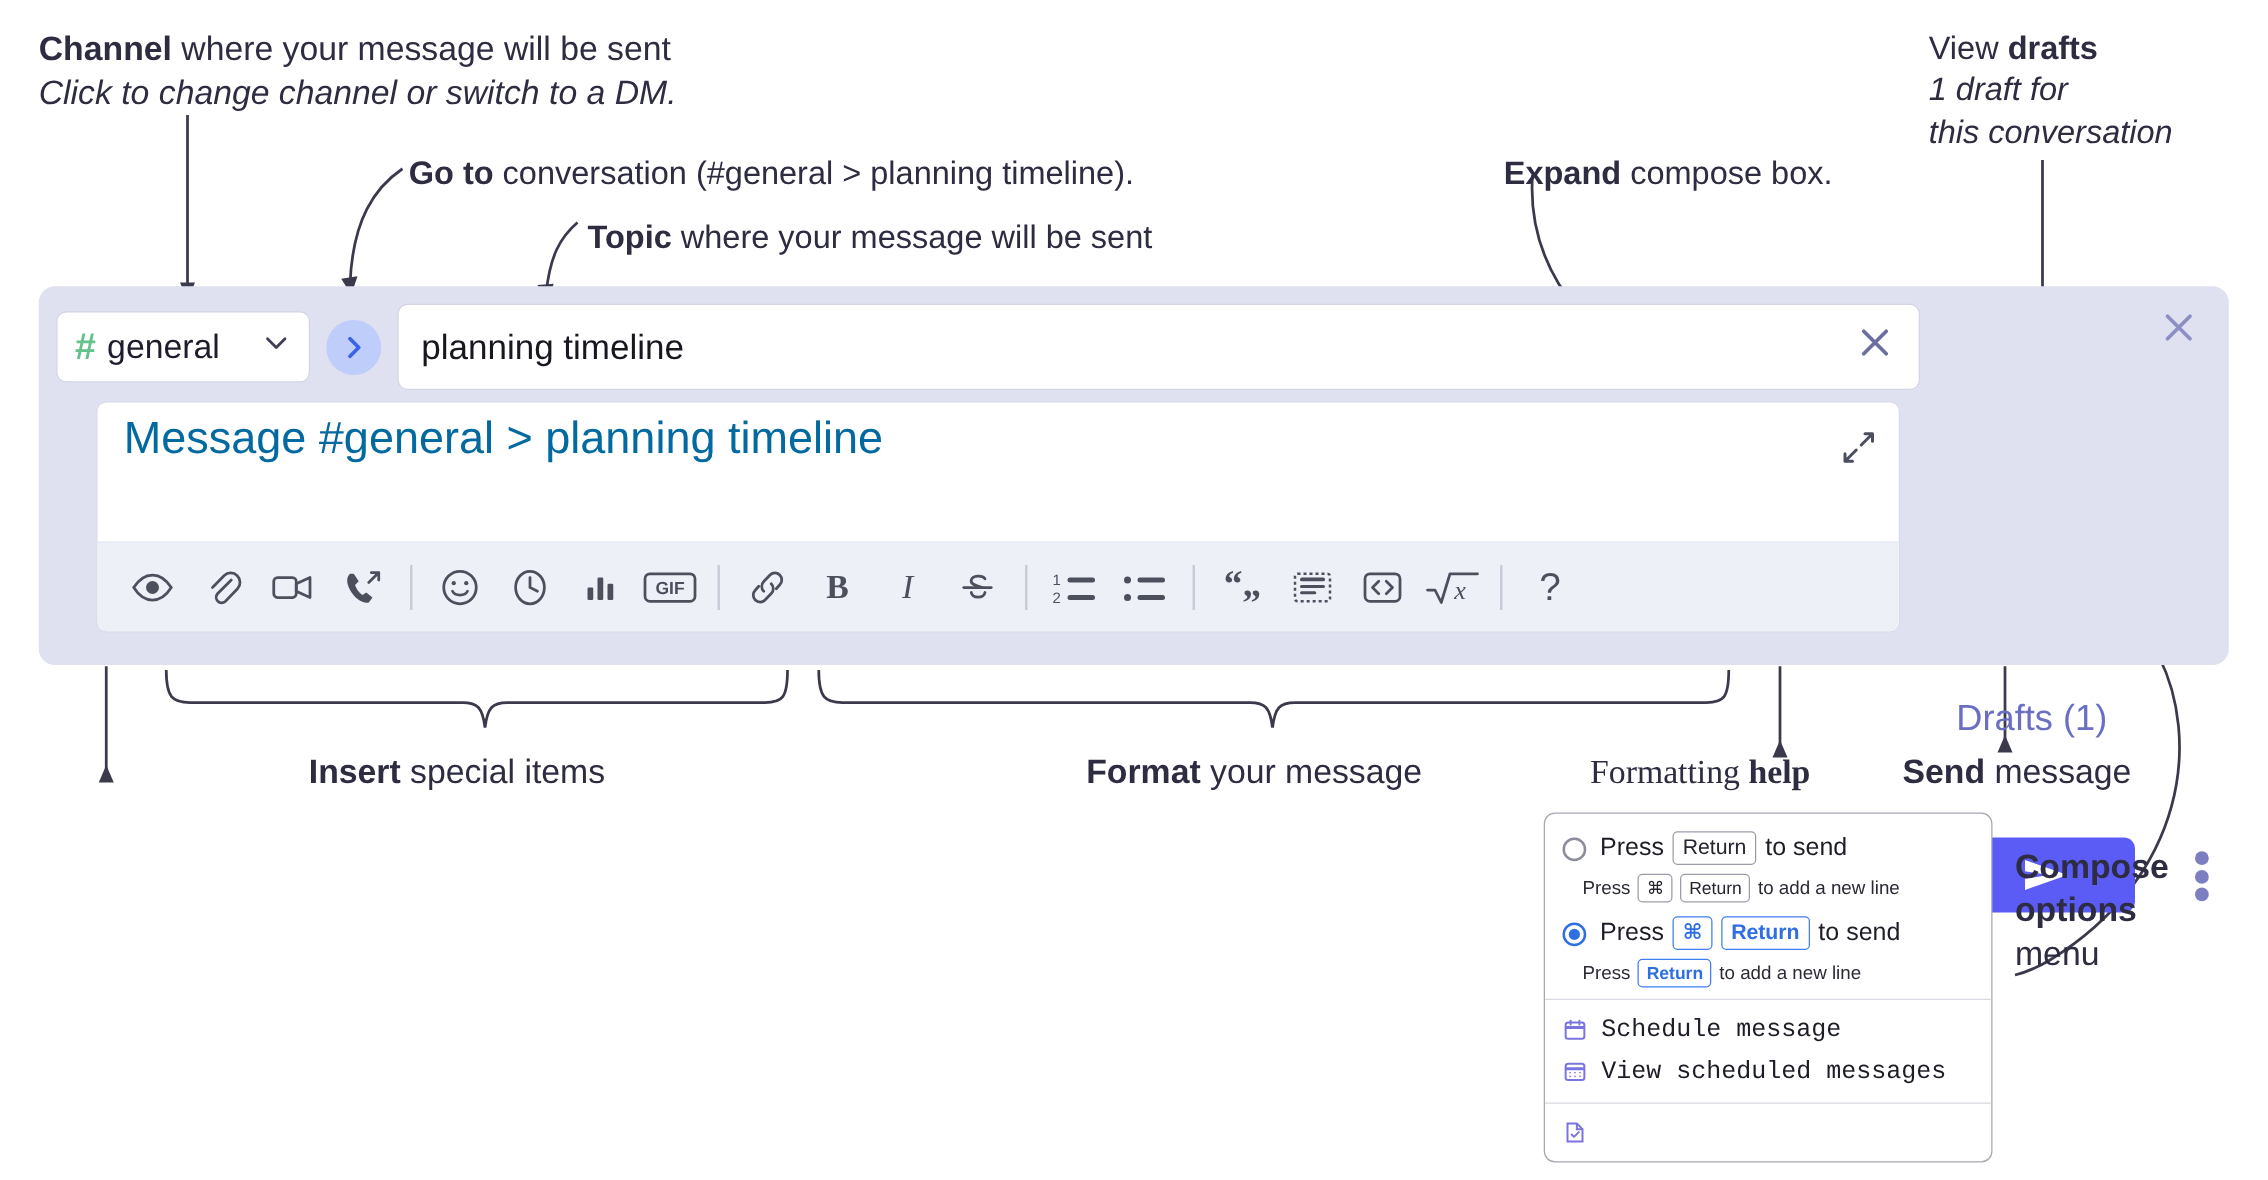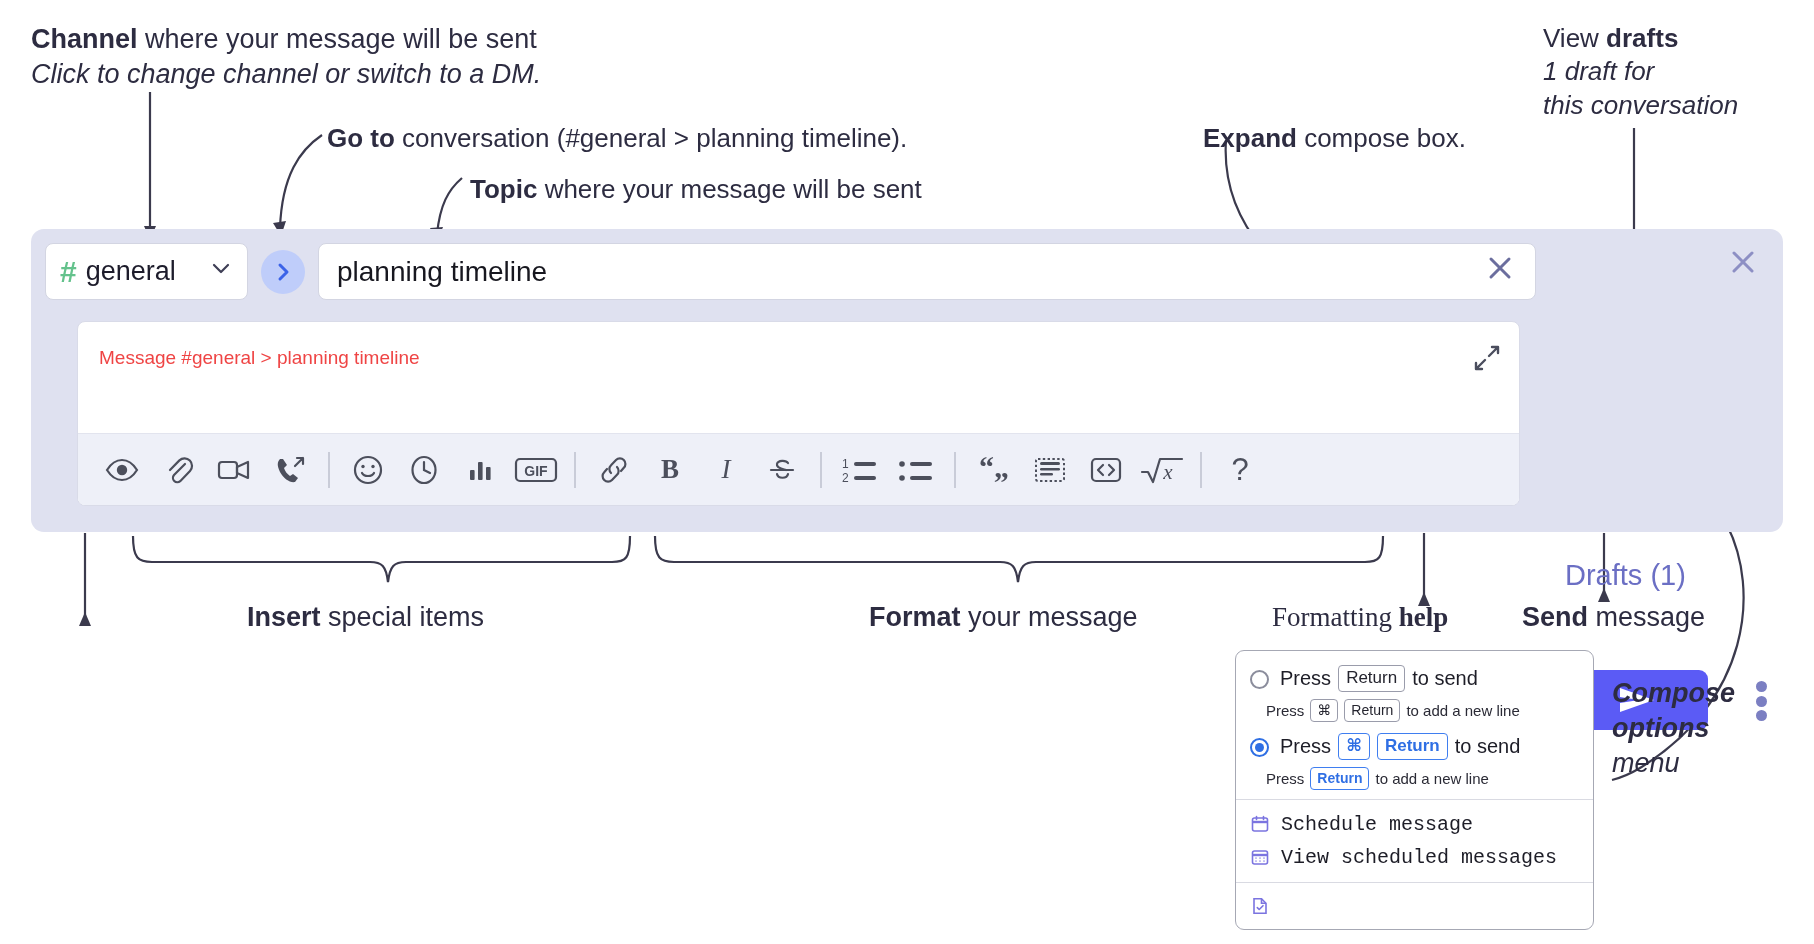--- a/index.html
+++ b/index.html
@@ -29,31 +29,31 @@
     display:flex;align-items:center;gap:9px;padding:0 14px;box-sizing:border-box;
     font-size:27px;color:#1d1c2b;
   }
   .hash{color:#64c28c;font-size:30px;font-weight:700;line-height:1;}
   .chev{margin-left:auto;color:#3f3f56;}
   .goto-btn{
     width:44px;height:44px;border-radius:50%;background:#bfcdfa;margin:0 13px;
     display:flex;align-items:center;justify-content:center;color:#3b63e8;
   }
   .topic-field{
-    width:1218px;height:57px;background:#fff;border:1px solid #d3d5e2;border-radius:8px;
+    width:1218px;height:69px;background:#fff;border:1px solid #d3d5e2;border-radius:8px;
     display:flex;align-items:center;padding:0 18px;box-sizing:border-box;
     font-size:28px;color:#17171f;
   }
   .topic-clear{margin-left:auto;color:#6b6e9e;}
 
   .msgbox{
     position:absolute;left:46px;top:92px;width:1443px;height:185px;
     background:#fff;border:1px solid #d9dbe8;border-radius:8px;box-sizing:border-box;
   }
-  .placeholder{position:absolute;left:21px;top:25px;font-size:19px;color:#ef4444;}
+  .placeholder{position:absolute;left:21px;top:7px;font-size:36px;color:#0369a1;}
   .expand-ico{position:absolute;right:17px;top:21px;color:#4b4e5e;}
 
   .toolbar{
     position:absolute;left:0;bottom:0;width:100%;height:72px;
     background:#eef0f8;border-top:1px solid #e2e4ee;border-radius:0 0 7px 7px;
     display:flex;align-items:center;box-sizing:border-box;padding-left:16px;
   }
   .tb{width:56px;height:56px;display:flex;align-items:center;justify-content:center;color:#4c4f5c;}
   .sep{width:2px;height:36px;background:#c9ccd8;margin:0 10px;}
 
@@ -370,21 +370,21 @@
   </div>
 
   <div class="anno a-lg" style="left:1272px;top:600px;font-family:Liberation Serif, serif;">
     <span>Formatting </span><b>help</b>
   </div>
 
   <div class="anno a-lg" style="left:1522px;top:600px;">
     <b>Send</b><span> message</span>
   </div>
 
-  <div class="anno a-lg" style="left:1612px;top:676px;line-height:1.3;font-style:italic;">
+  <div class="anno a-lg" style="left:1612px;top:676px;line-height:1.3;">
     <div><b>Compose</b></div>
     <div><b>options</b></div>
     <div>menu</div>
   </div>
 
   <div id="options-menu">
 
     <div class="opt-row">
       <div class="radio"></div>
       <div>

